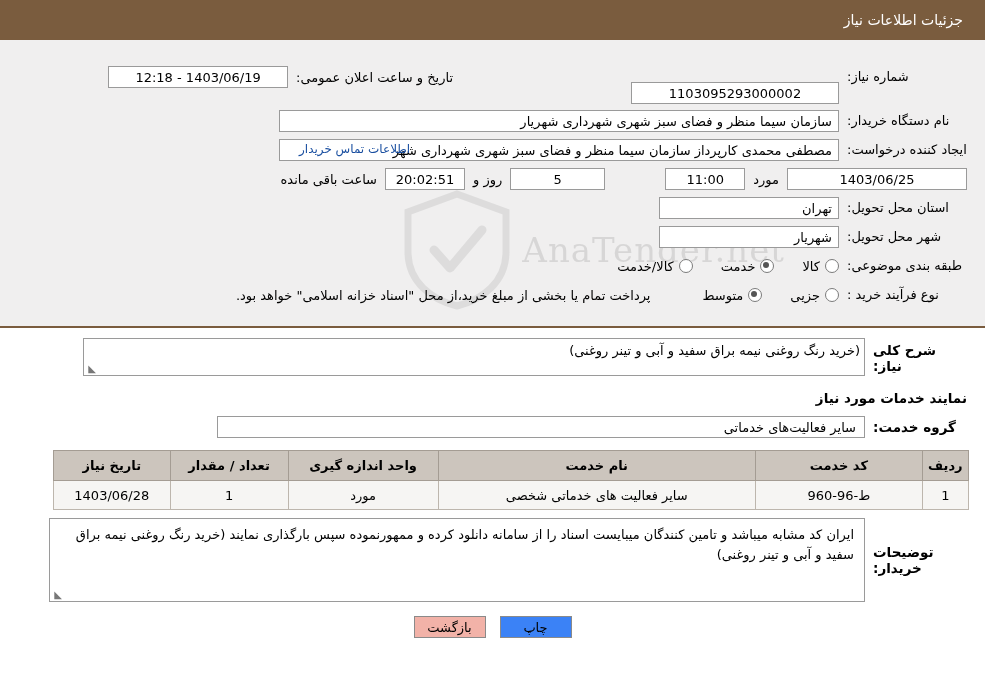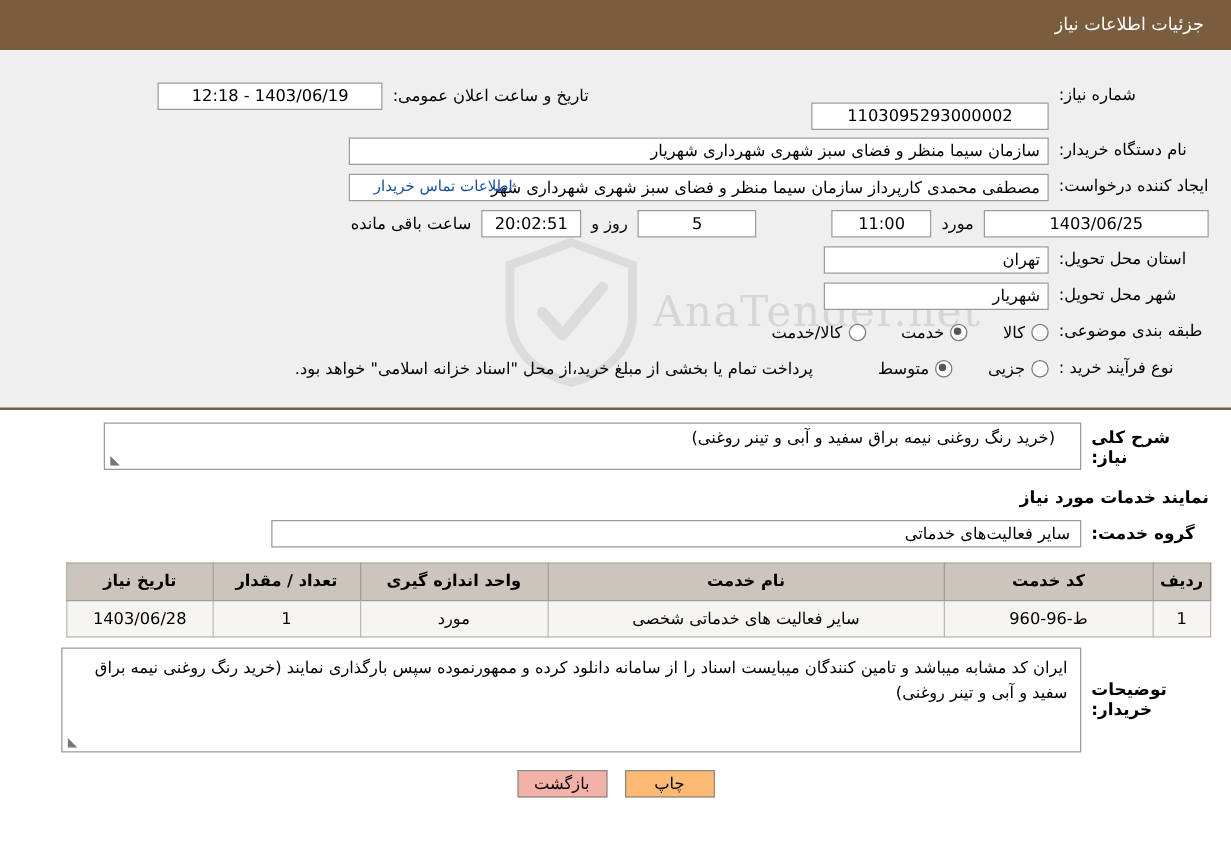--- a/index.html
+++ b/index.html
@@ -63,21 +63,21 @@
     padding: 0 6px;
     box-sizing: border-box;
     font-size: 13px;
     color: #000;
     text-align: right;
     white-space: nowrap;
     overflow: hidden;
     font-family: "DejaVu Sans", "Liberation Sans", sans-serif;
   }
   .inp.center { text-align: center; }
-  .w-num    { width: 190px; margin-top: 32px; }
+  .w-num    { width: 208px; margin-top: 32px; }
   .w-org    { width: 560px; }
   .w-prov   { width: 180px; }
   .w-days   { width: 95px; }
   .w-clock  { width: 80px; }
   .w-announce { width: 180px; }
 
   .sub-lbl {
     padding: 0 8px;
     font-size: 13px;
     white-space: nowrap;
@@ -171,21 +171,21 @@
     padding-left: 8px;
     padding-top: 4px;
     flex: none;
   }
   .textarea {
     border: 1px solid #9a9a9a;
     background: #ffffff;
     width: 782px;
     height: 38px;
     box-sizing: border-box;
-    padding: 4px 20px;
+    padding: 4px 4px;
     font-size: 13px;
     text-align: right;
     position: relative;
     overflow: hidden;
   }
   .resizer {
     position: absolute;
     left: 2px;
     bottom: 1px;
     width: 10px;
@@ -287,21 +287,21 @@
   }
   .btn {
     border: 1px solid #8a8a8a;
     height: 22px;
     min-width: 72px;
     font-size: 13px;
     cursor: pointer;
     padding: 0 10px;
     font-family: "DejaVu Sans", "Liberation Sans", sans-serif;
   }
-  .btn.print { background: #fdba74; }
+  .btn.print { background: #3b82f6; }
   .btn.back  { background: #f2b2a8; }
 </style>
 </head>
 <body>
 
 <div class="titlebar">
   <span class="title">جزئیات اطلاعات نیاز</span>
 </div>
 
 <div class="panel">

